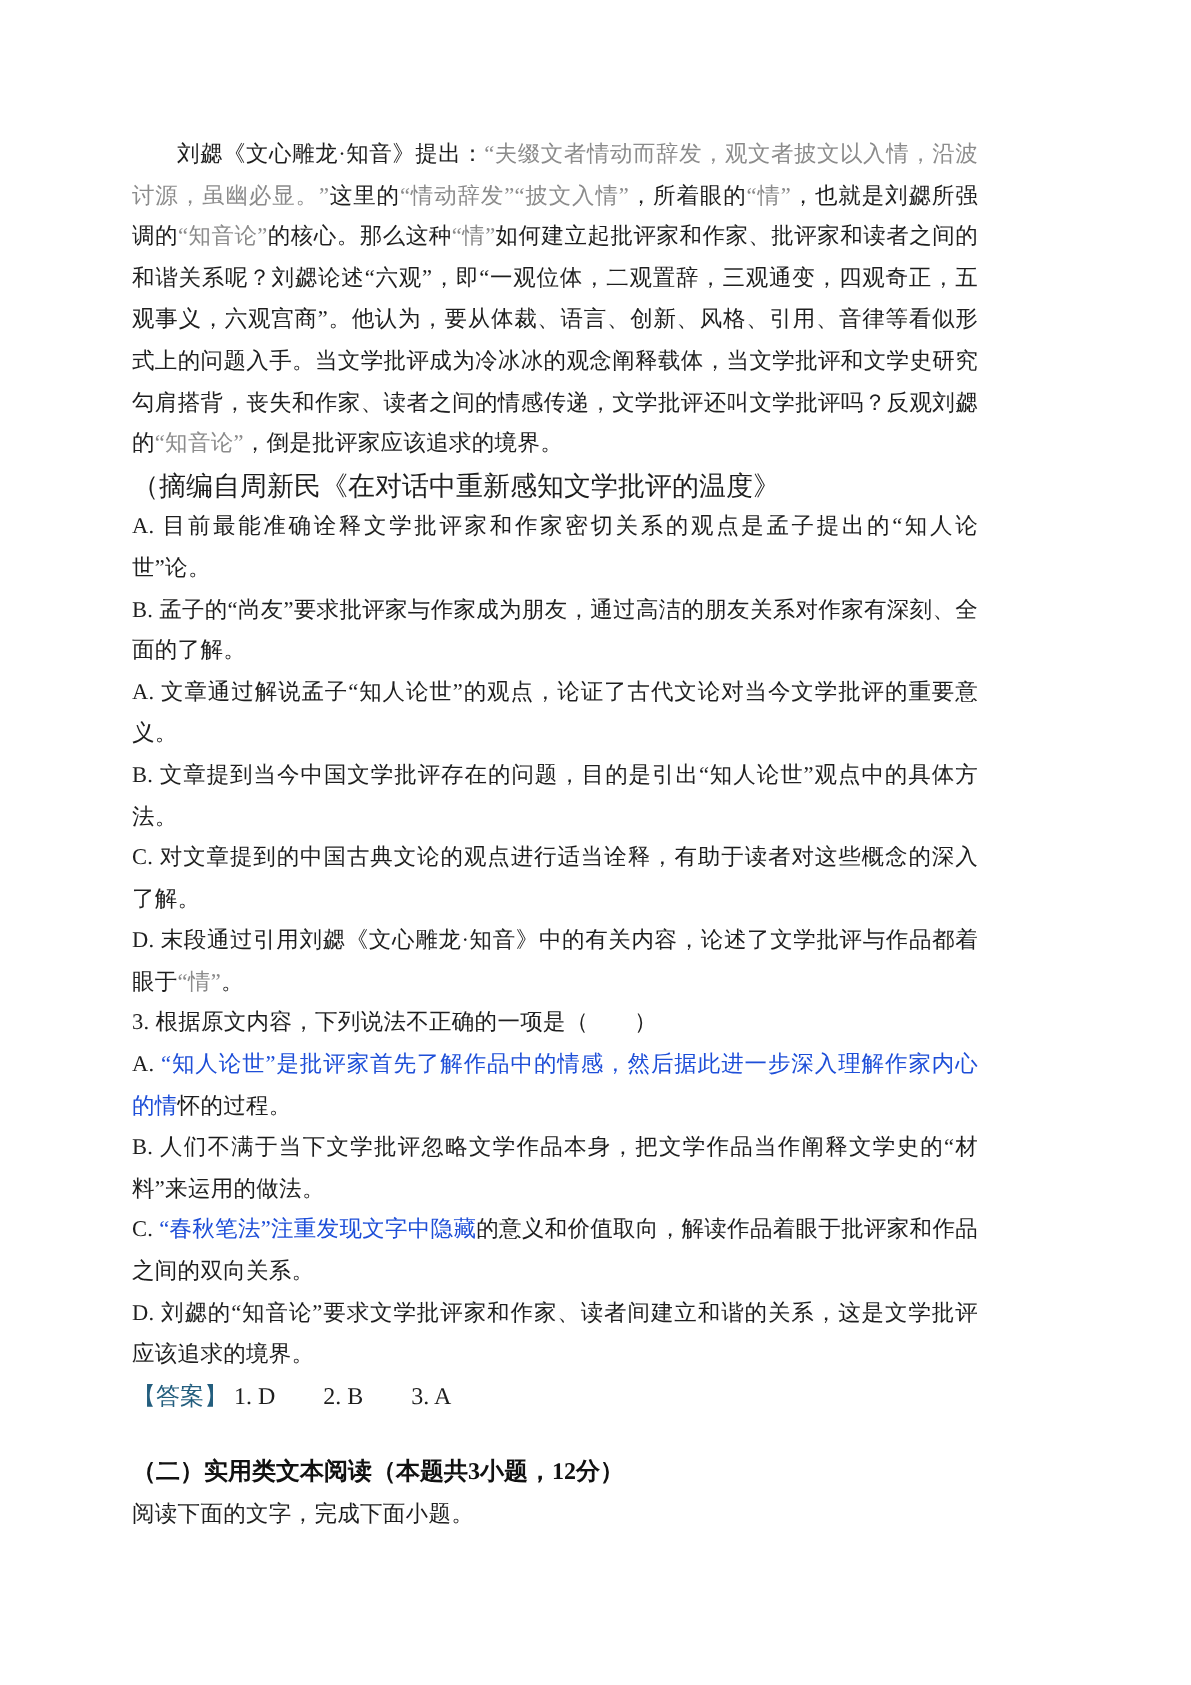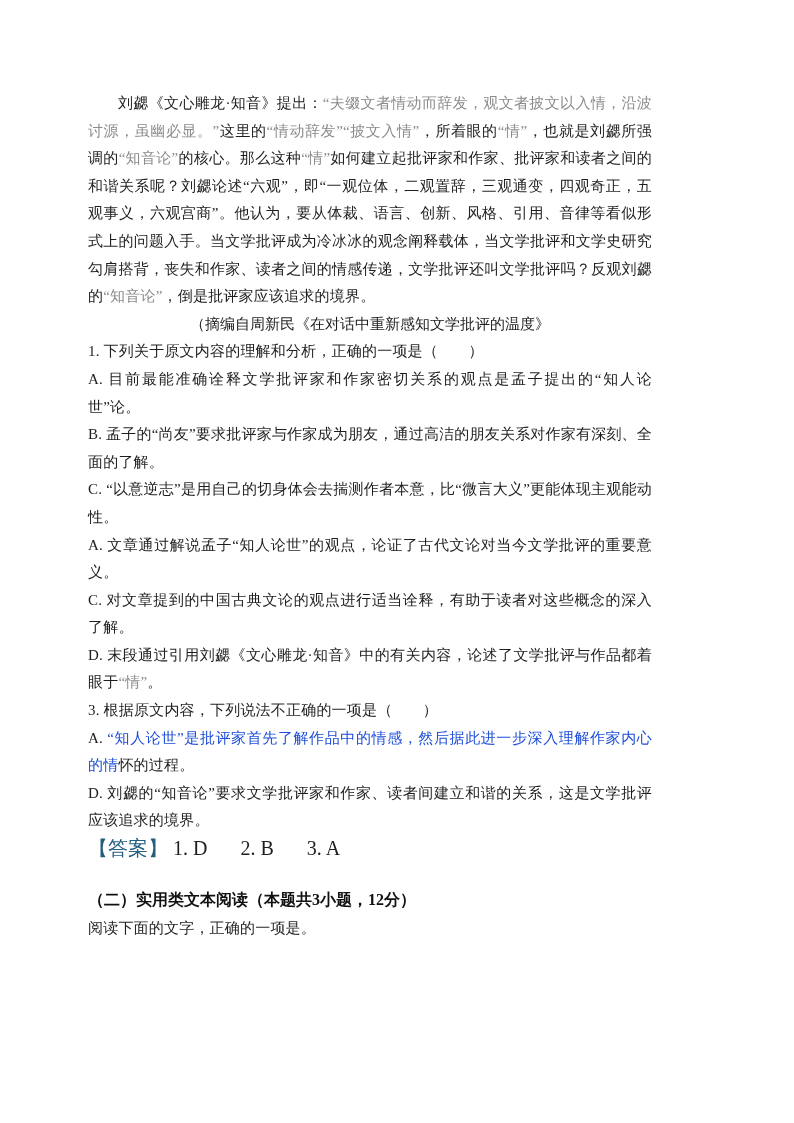--- a/index.html
+++ b/index.html
@@ -24,29 +24,29 @@
   .para, .line {
     margin: 0;
     font-size: 15px;
     line-height: 27.6px;
     text-align: justify;
     letter-spacing: 0.2px;
   }
   .indent { text-indent: 2em; }
   .attribution {
     margin: 0;
-    font-size: 15px;
+    font-size: 18px;
     line-height: 27.6px;
-    text-align: center;
+    text-align: left;
   }
   .muted { color: #8b8b8b; }
   .light { color: #1d4ed8; }
   .answer-line {
     margin: 0;
-    font-size: 20px;
+    font-size: 16px;
     line-height: 27.6px;
   }
   .answer-label { color: #235e7e; }
   .answer-item { margin-right: 28px; }
   .section-heading {
     margin: 22px 0 0 0;
     font-size: 16px;
     font-weight: bold;
     line-height: 30px;
     color: #111111;
@@ -54,36 +54,37 @@
 </style>
 </head>
 <body>
 
 <div class="page">
 
   <p class="para indent"><span>刘勰《文心雕龙·知音》提出：</span><span class="muted">“夫缀文者情动而辞发，观文者披文以入情，沿波讨源，虽幽必显。”</span><span>这里的</span><span class="muted">“情动辞发”“披文入情”</span><span>，所着眼的</span><span class="muted">“情”</span><span>，也就是刘勰所强调的</span><span class="muted">“知音论”</span><span>的核心。那么这种</span><span class="muted">“情”</span><span>如何建立起批评家和作家、批评家和读者之间的和谐关系呢？刘勰论述“六观”，即“一观位体，二观置辞，三观通变，四观奇正，五观事义，六观宫商”。他认为，要从体裁、语言、创新、风格、引用、音律等看似形式上的问题入手。当文学批评成为冷冰冰的观念阐释载体，当文学批评和文学史研究勾肩搭背，丧失和作家、读者之间的情感传递，文学批评还叫文学批评吗？反观刘勰的</span><span class="muted">“知音论”</span><span>，倒是批评家应该追求的境界。</span></p>
 
   <p class="attribution">（摘编自周新民《在对话中重新感知文学批评的温度》</p>
 
-  <p class="line">1. 下列关于原文内容的理解和分析，正确的一项是（　　）</p>
   <p class="line"><span>A. 目前最能准确诠释文学批评家和作家密切关系的观点是孟子提出的“知人论世”论。</span></p>
   <p class="line"><span>B. 孟子的“尚友”要求批评家与作家成为朋友，通过高洁的朋友关系对作家有深刻、全面的了解。</span></p>
-  <p class="line"><span>C. “以意逆志”是用自己的切身体会去揣测作者本意，比“微言大义”更能体现主观能动性。</span></p>
 
   <p class="line"><span>A. 文章通过解说孟子“知人论世”的观点，论证了古代文论对当今文学批评的重要意义。</span></p>
+  <p class="line"><span>B. 文章提到当今中国文学批评存在的问题，目的是引出“知人论世”观点中的具体方法。</span></p>
   <p class="line"><span>C. 对文章提到的中国古典文论的观点进行适当诠释，有助于读者对这些概念的深入了解。</span></p>
   <p class="line"><span>D. 末段通过引用刘勰《文心雕龙·知音》中的有关内容，论述了文学批评与作品都着眼于</span><span class="muted">“情”</span><span>。</span></p>
 
   <p class="line">3. 根据原文内容，下列说法不正确的一项是（　　）</p>
   <p class="line"><span>A. </span><span class="light">“知人论世”是批评家首先了解作品中的情感，然后据此进一步深入理解作家内心的情</span><span>怀的过程。</span></p>
+  <p class="line"><span>B. 人们不满于当下文学批评忽略文学作品本身，把文学作品当作阐释文学史的“材料”来运用的做法。</span></p>
+  <p class="line"><span>C. </span><span class="light">“春秋笔法”注重发现文字中隐藏</span><span>的意义和价值取向，解读作品着眼于批评家和作品之间的双向关系。</span></p>
   <p class="line"><span>D. 刘勰的“知音论”要求文学批评家和作家、读者间建立和谐的关系，这是文学批评应该追求的境界。</span></p>
 
   <p class="answer-line">
     <span class="answer-label">【答案】</span>
     <span class="answer-item">1. D</span>
     <span class="answer-item">2. B</span>
     <span class="answer-item">3. A</span>
   </p>
 
   <h3 class="section-heading">（二）实用类文本阅读（本题共3小题，12分）</h3>
-  <p class="line">阅读下面的文字，正确的一项是。</p>
+  <p class="line">阅读下面的文字，完成下面小题。</p>
 
 </div>
 
 </body></html>

